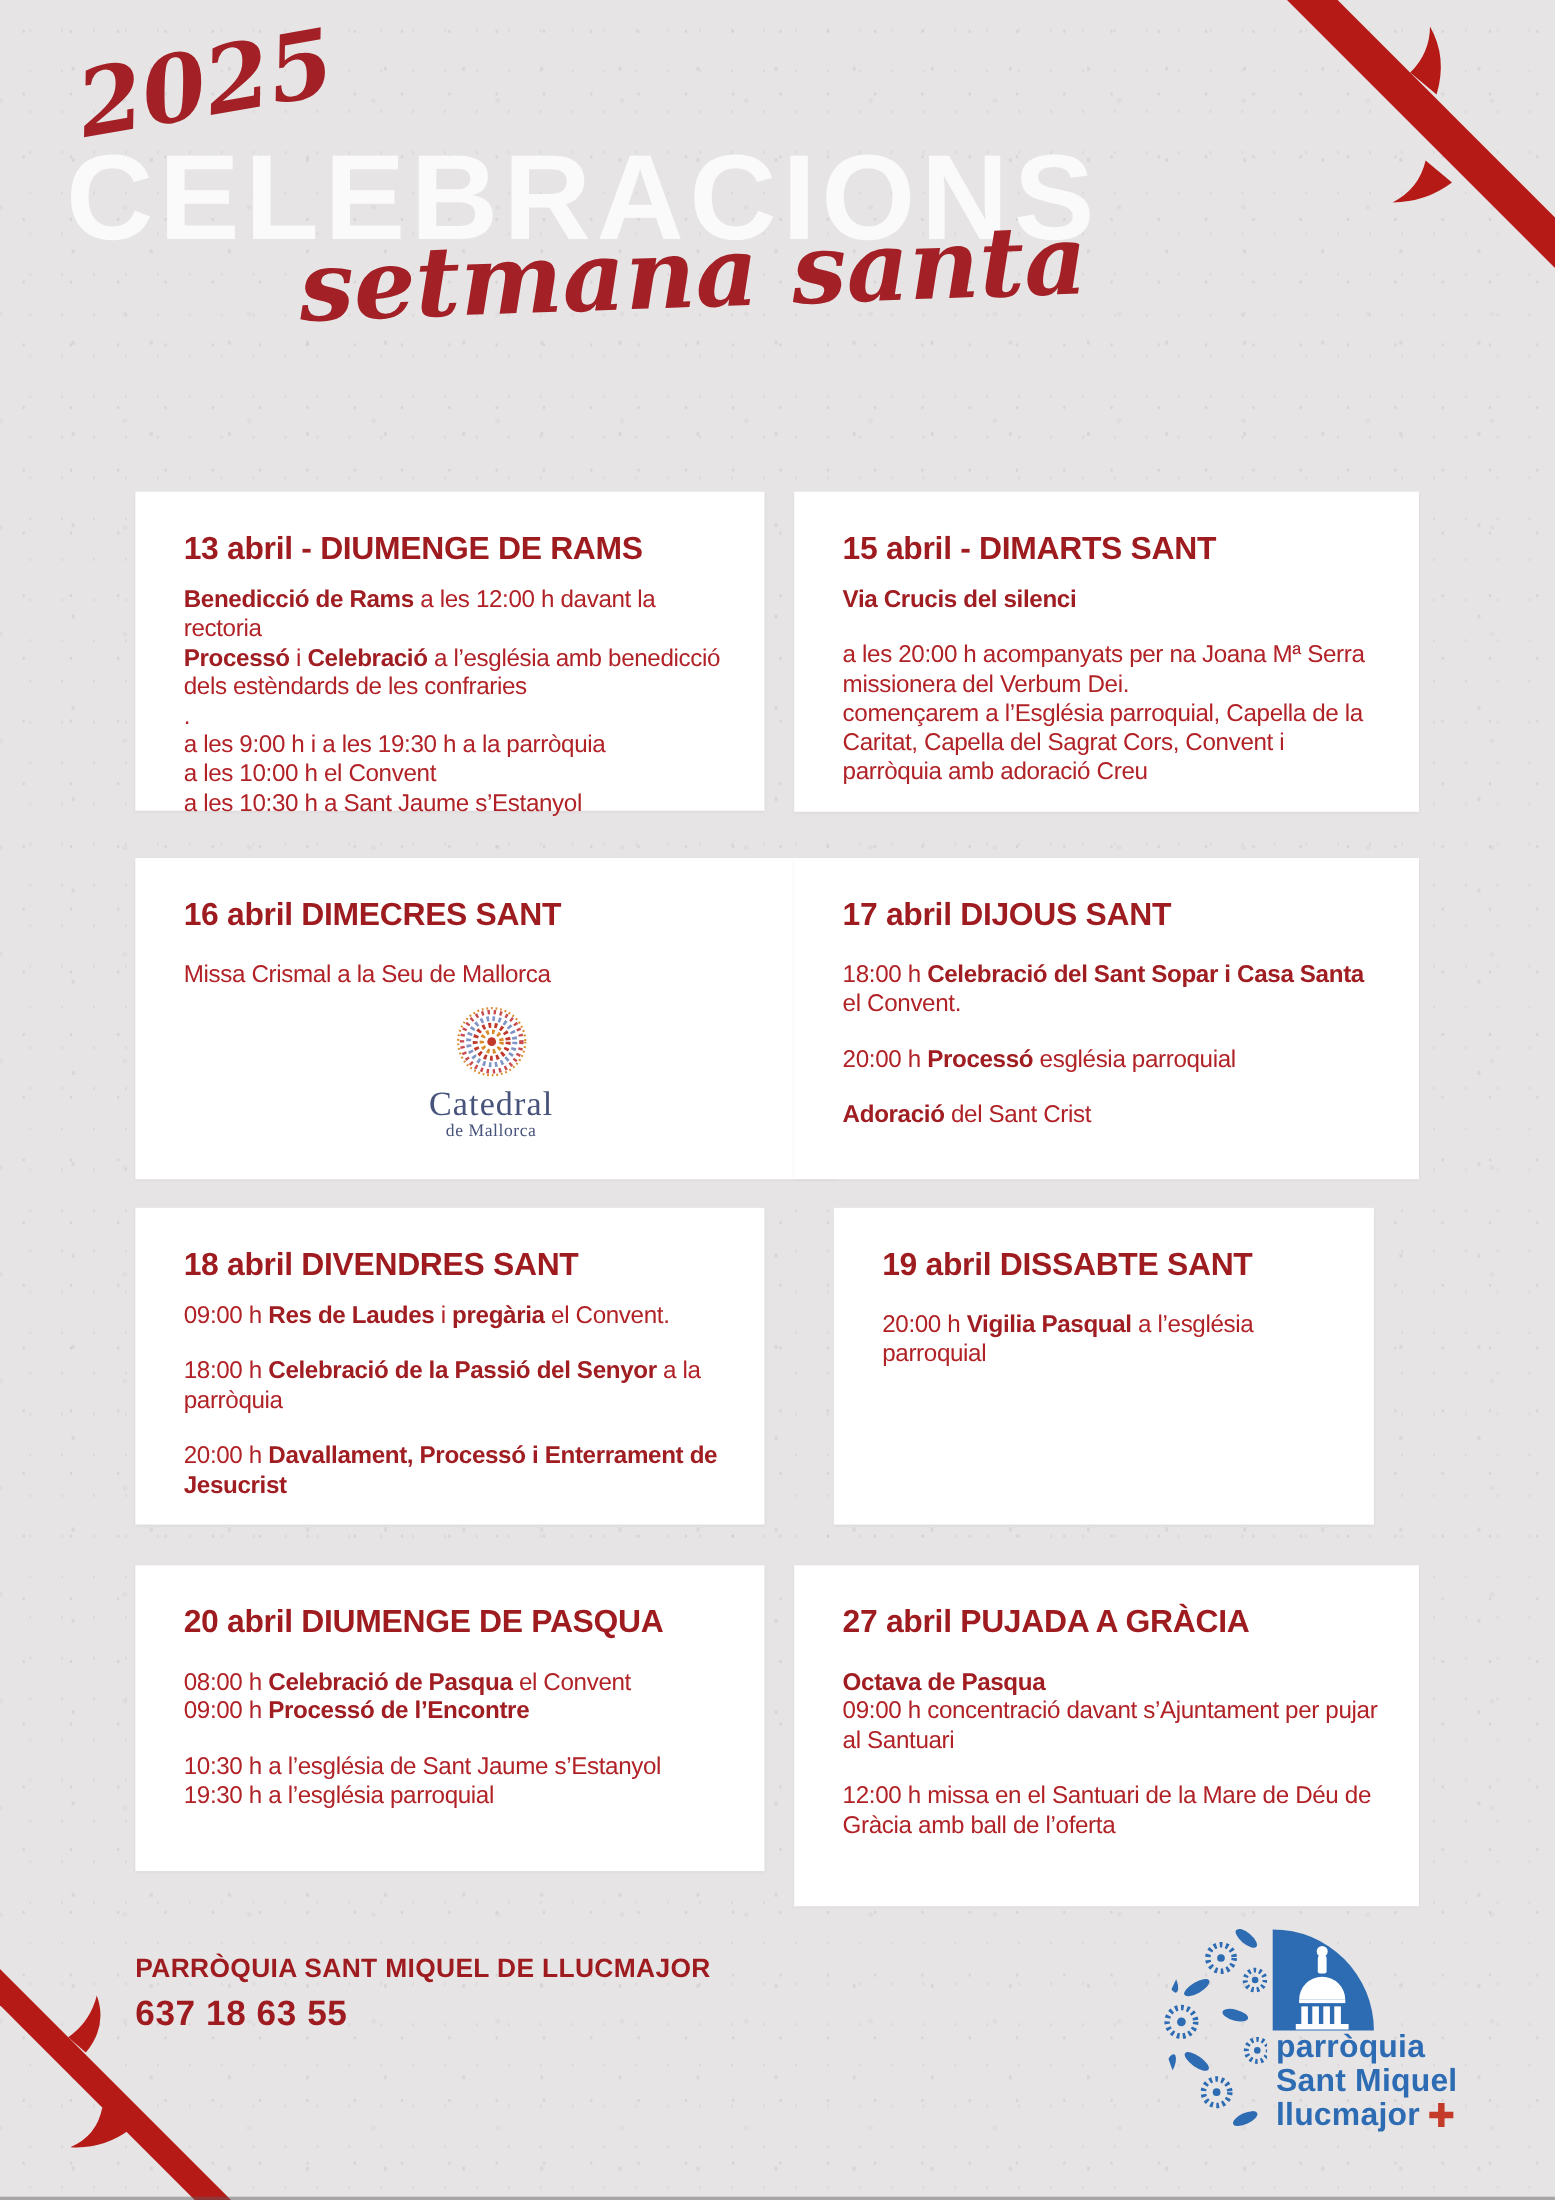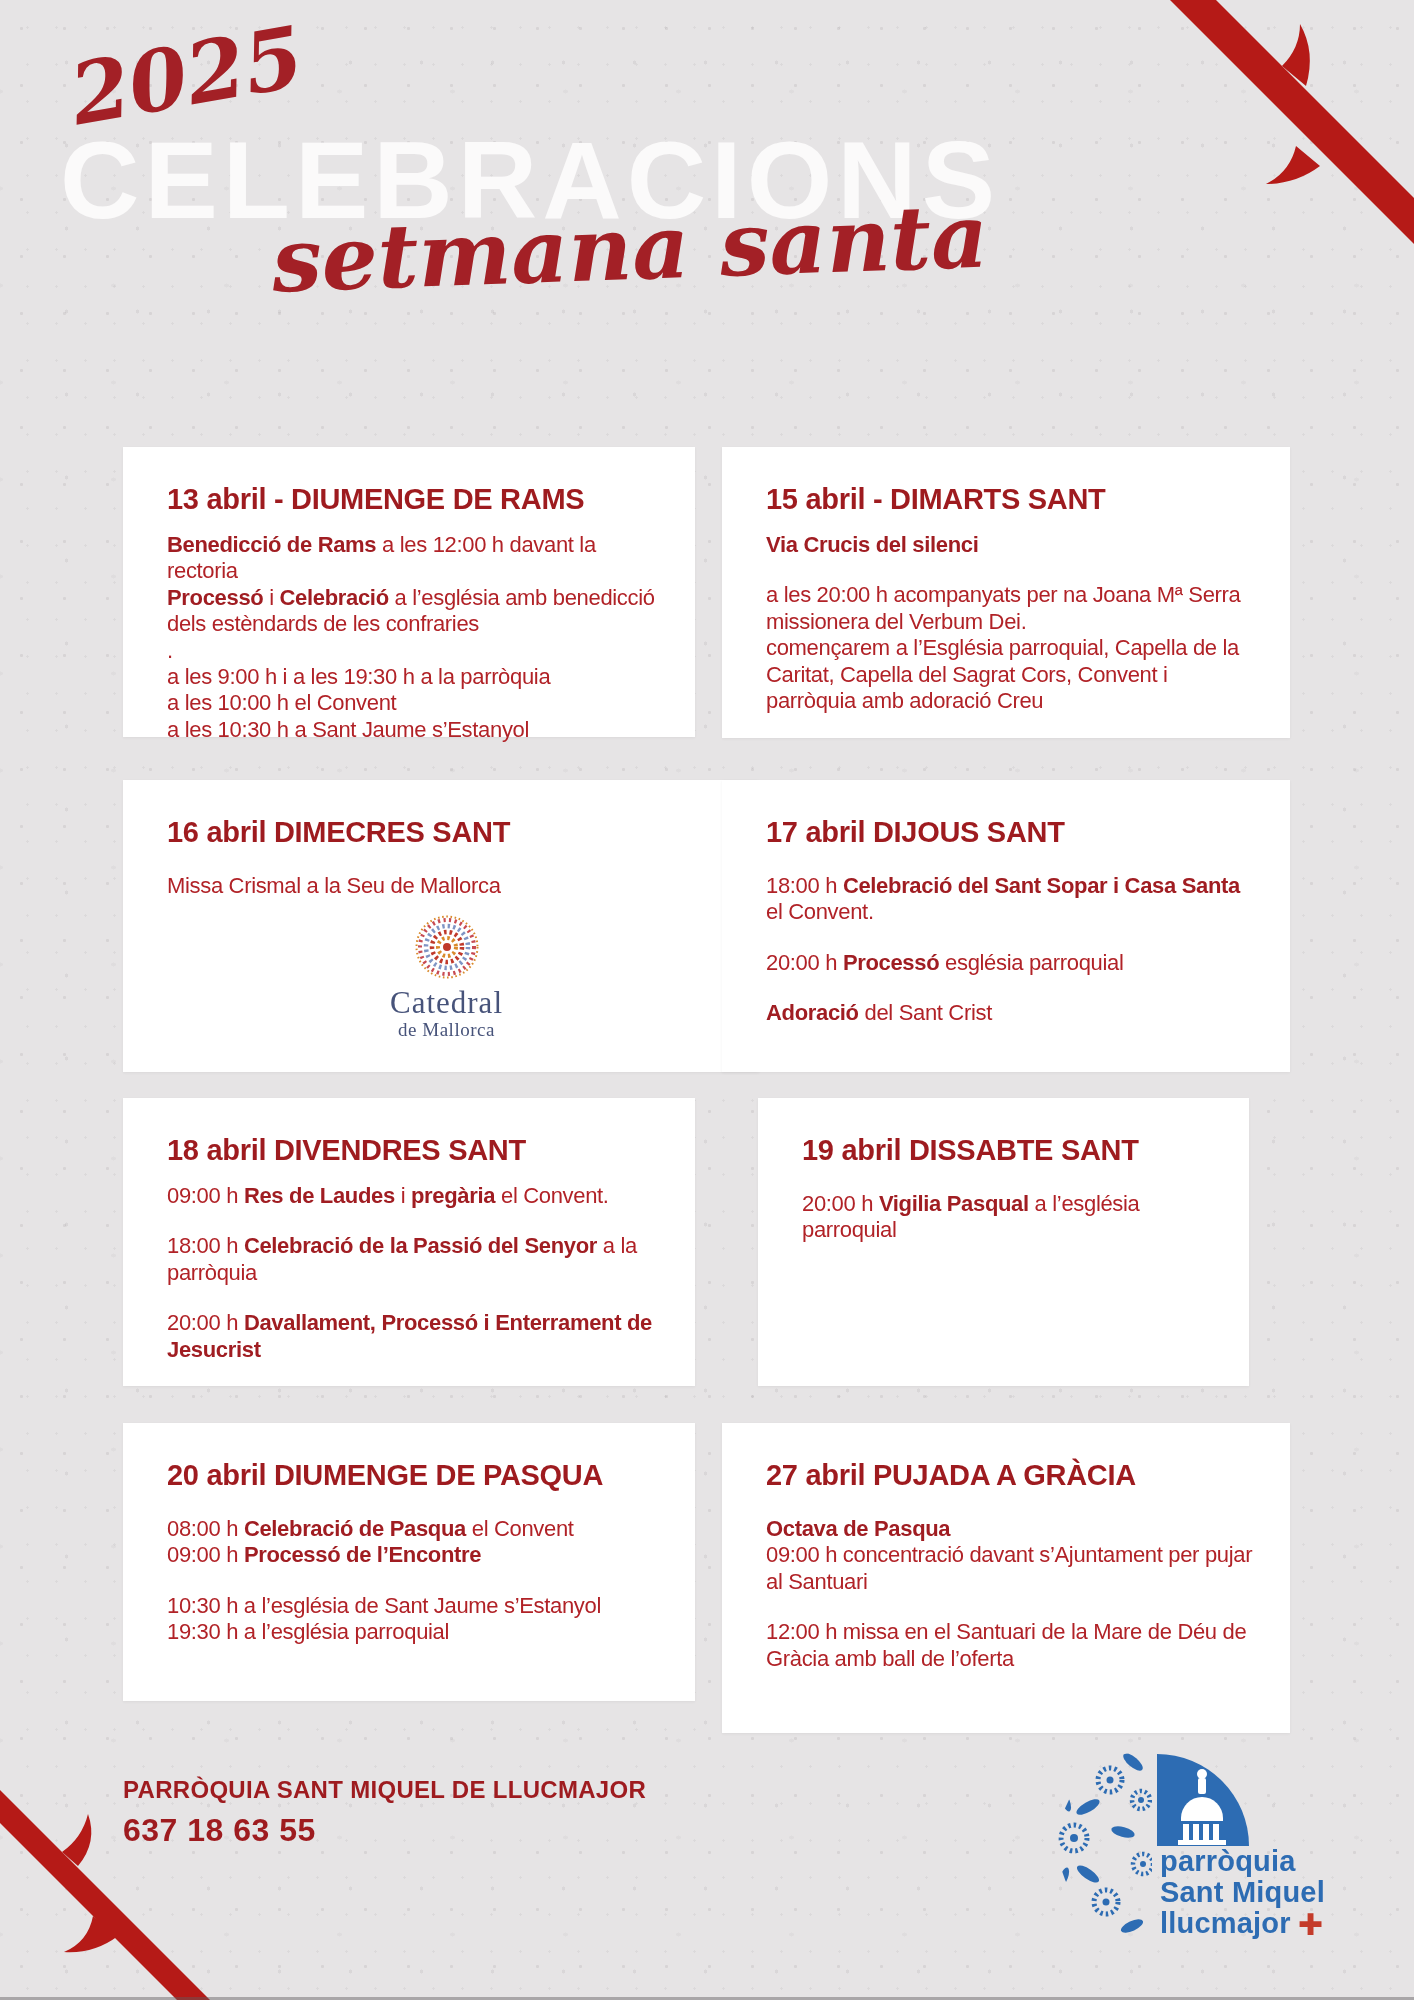--- a/index.html
+++ b/index.html
@@ -61,21 +61,21 @@
   }
   .card-body p.para.gap{margin-top:24px;}
   .card-body p.para b{font-weight:bold;color:#a01d22;}
   
   .catedral{margin-top:16px;text-align:center;}
   .catedral-name{
     font-family:"Liberation Serif", serif;font-size:31px;
     color:#47537a;letter-spacing:1px;line-height:1.0;margin-top:4px;
   }
   .catedral-sub{
-    font-family:"Liberation Serif", serif;font-size:19px;
+    font-family:"Liberation Serif", serif;font-size:16px;
     color:#47537a;letter-spacing:0.5px;margin-top:1px;
   }
   
   .footer{
     position:absolute;left:123px;top:1776px;width:868px;
     color:#9e1b1f;font-weight:bold;
   }
   .footer .parish{font-size:24px;letter-spacing:0.3px;}
   .footer .phone{font-size:32px;margin-top:8px;letter-spacing:0.5px;}
   

